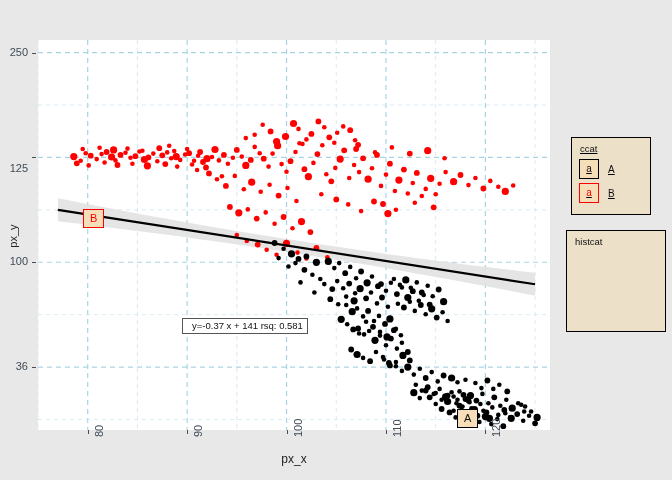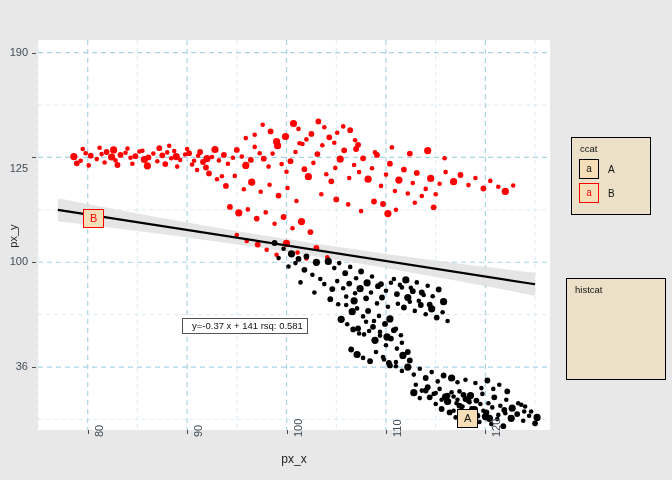--- a/index.html
+++ b/index.html
@@ -520,21 +520,21 @@
     <svg id="layer-fit" width="512" height="390" style="position:absolute;left:0;top:0">
         <line x1="19.883495145631066" y1="169.79677419354837" x2="497.0873786407767" y2="244.2741935483871" stroke="#000000" stroke-width="2.2"></line>
       </svg>
 
     <div class="eqn-box" id="eqn" style="left: 144px; top: 278px; padding-left: 9px;">y=-0.37 x + 141 rsq: 0.581</div>
     <div class="callout b" id="callout-b" style="left: 45px; top: 169px;">B</div>
     <div class="callout a" id="callout-a" style="left: 419px; top: 369px;">A</div>
   </div>
 
   <div id="yaxis">
-      <div class="ytick-label" style="top: 45.5806px; left: 0px; width: 28px;">190</div>
+      <div class="ytick-label" style="top: 45.5806px; left: 0px; width: 28px;">250</div>
       <div class="ytick-mark" style="left: 32px; top: 52.5806px;"></div>
       <div class="ytick-label" style="top: 150.419px; left: 0px; width: 28px; margin-top: 12px;">125</div>
       <div class="ytick-mark" style="left: 32px; top: 157.419px;"></div>
       <div class="ytick-label" style="top: 255.258px; left: 0px; width: 28px;">100</div>
       <div class="ytick-mark" style="left: 32px; top: 262.258px;"></div>
       <div class="ytick-label" style="top: 360.097px; left: 0px; width: 28px;">36</div>
       <div class="ytick-mark" style="left: 32px; top: 367.097px;"></div>
     </div>
   <div id="xaxis">
       <div class="xtick-mark" style="left: 87.7087px; top: 430px;"></div>
@@ -547,33 +547,33 @@
       <div class="xtick-label" style="left: 390.961px; top: 437px;">110</div>
       <div class="xtick-mark" style="left: 485.379px; top: 430px;"></div>
       <div class="xtick-label" style="left: 490.379px; top: 437px;">120</div>
     </div>
 
   <div class="axis-title-x">px_x</div>
   <div style="position:absolute;left:0;top:0;width:1px;height:1px;">
     <div class="axis-title-y" style="position:absolute;left:-22px;top:230px;">px_y</div>
   </div>
 
-  <div class="legend" id="legend-ccat" style="left:571px;top:137px;width:80px;height:78px;">
+  <div class="legend" id="legend-ccat" style="left:571px;top:137px;width:80px;height:78px;text-decoration:underline;">
     <div class="legend-title">ccat</div>
     <div class="legend-row">
       <span class="legend-key keyed">
         <span class="key-a black">a</span>
       </span>
       <span class="legend-label">A</span>
     </div>
     <div class="legend-row">
       <span class="legend-key keyed red">
         <span class="key-a red">a</span>
       </span>
       <span class="legend-label">B</span>
     </div>
   </div>
 
-  <div class="legend" id="legend-histcat" style="left:566px;top:230px;width:100px;height:102px;margin-top:48px;">
+  <div class="legend" id="legend-histcat" style="left:566px;top:230px;width:100px;height:102px;">
     <div class="legend-title">histcat</div>
   </div>
 
 </div>
 
 </body></html>

